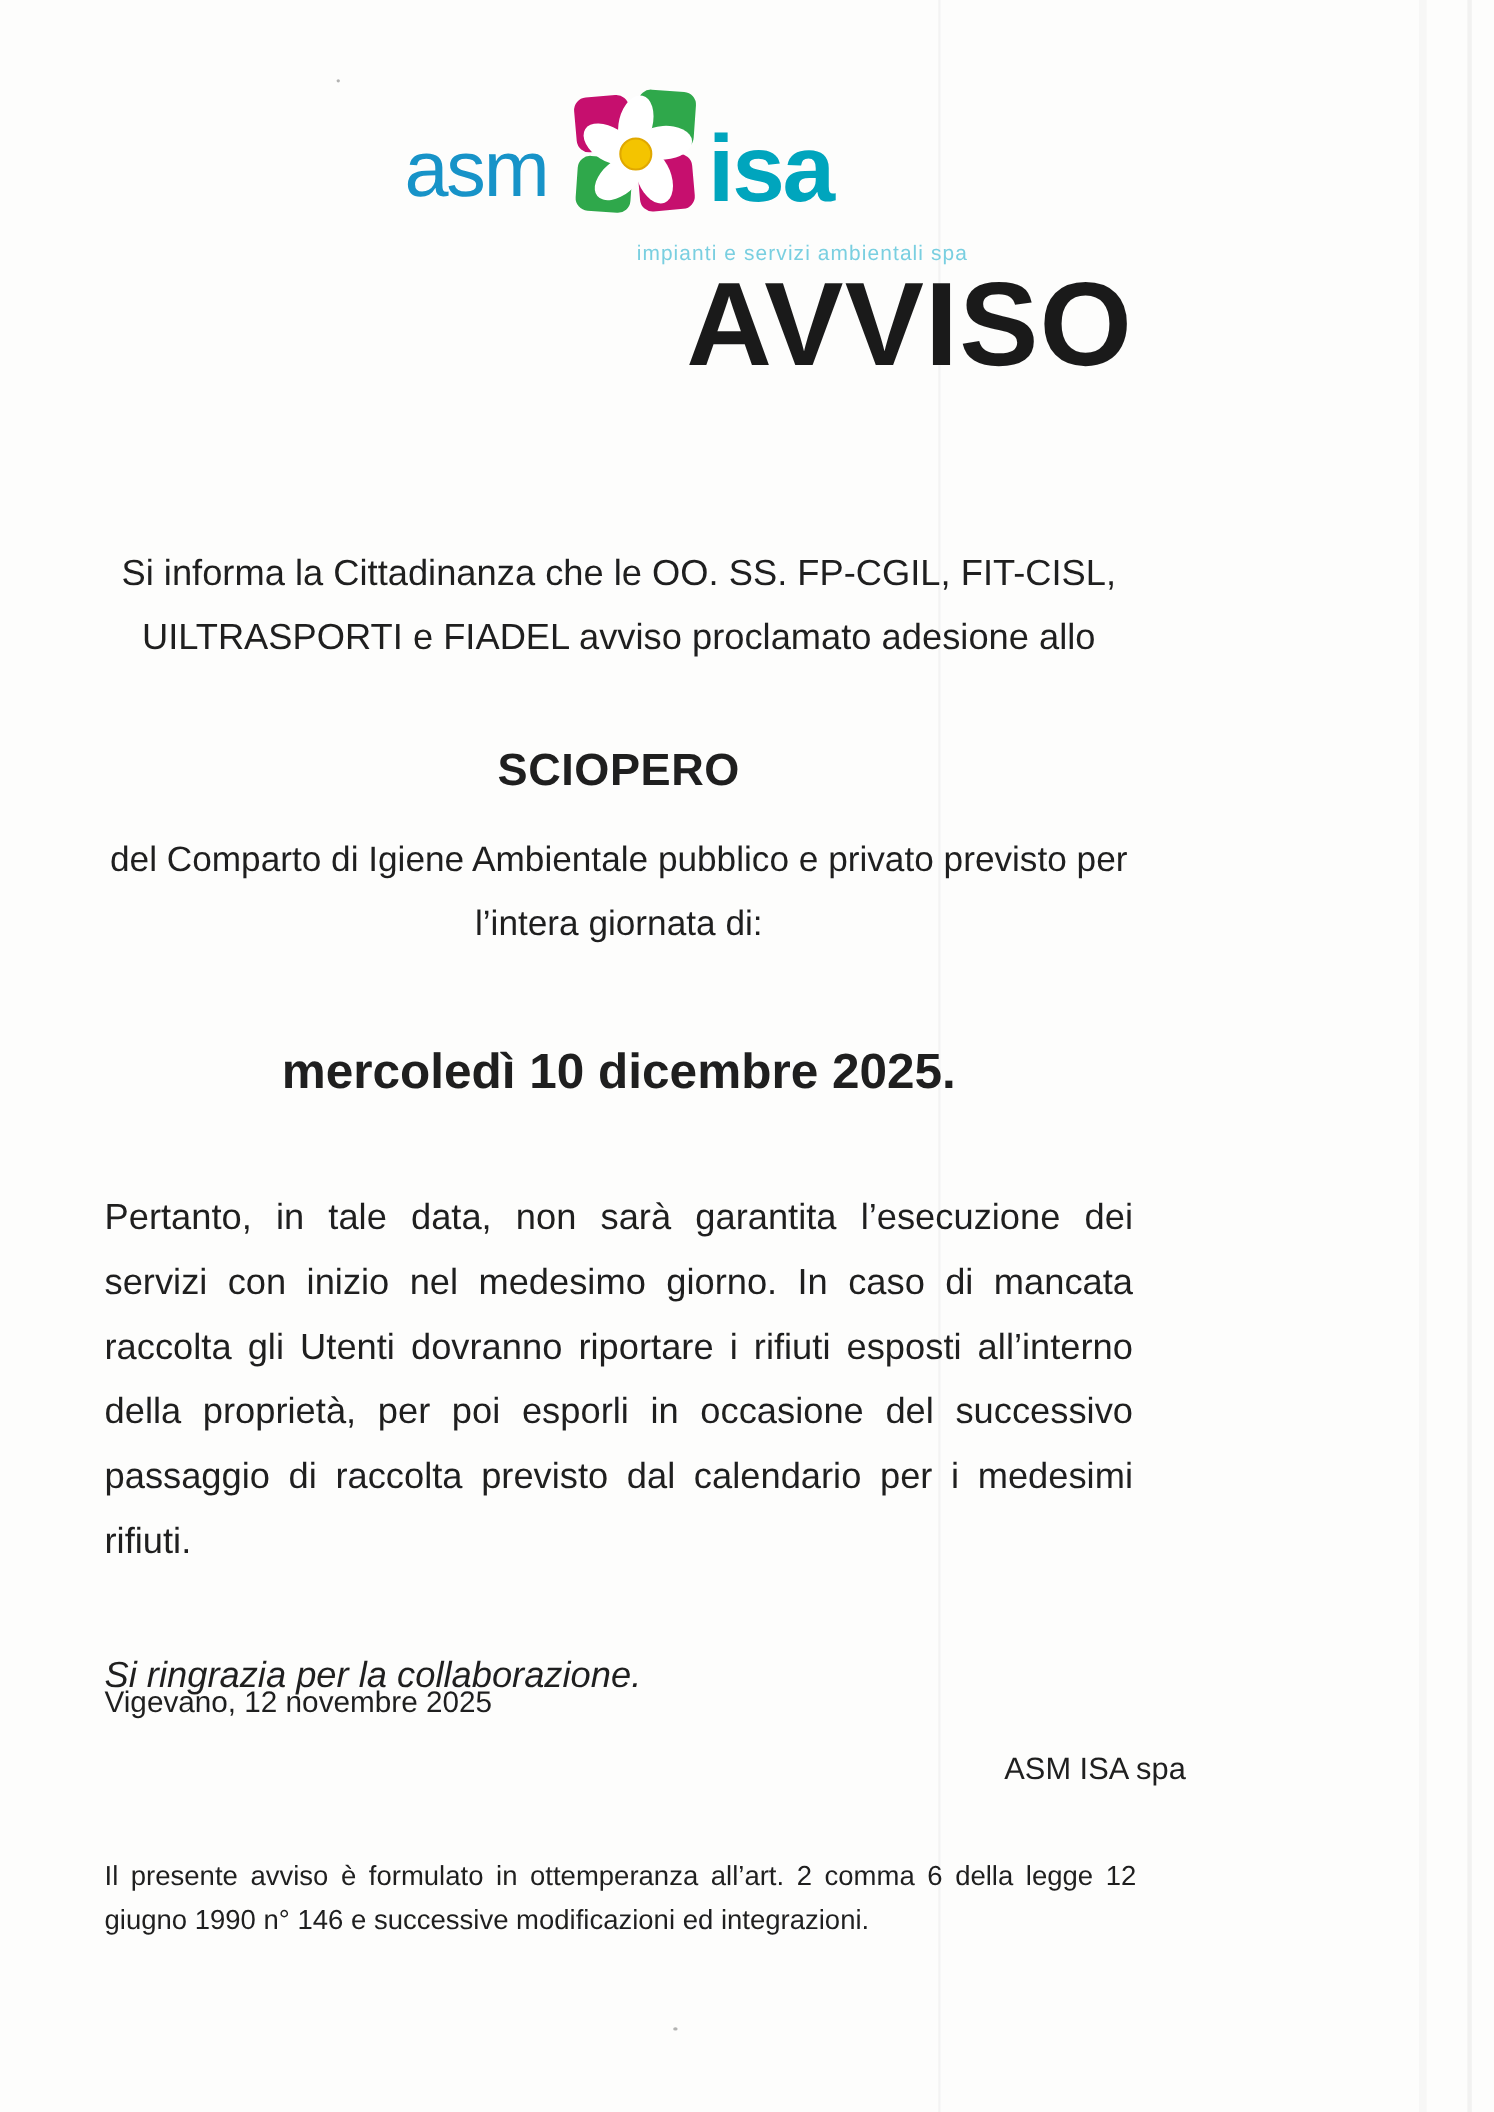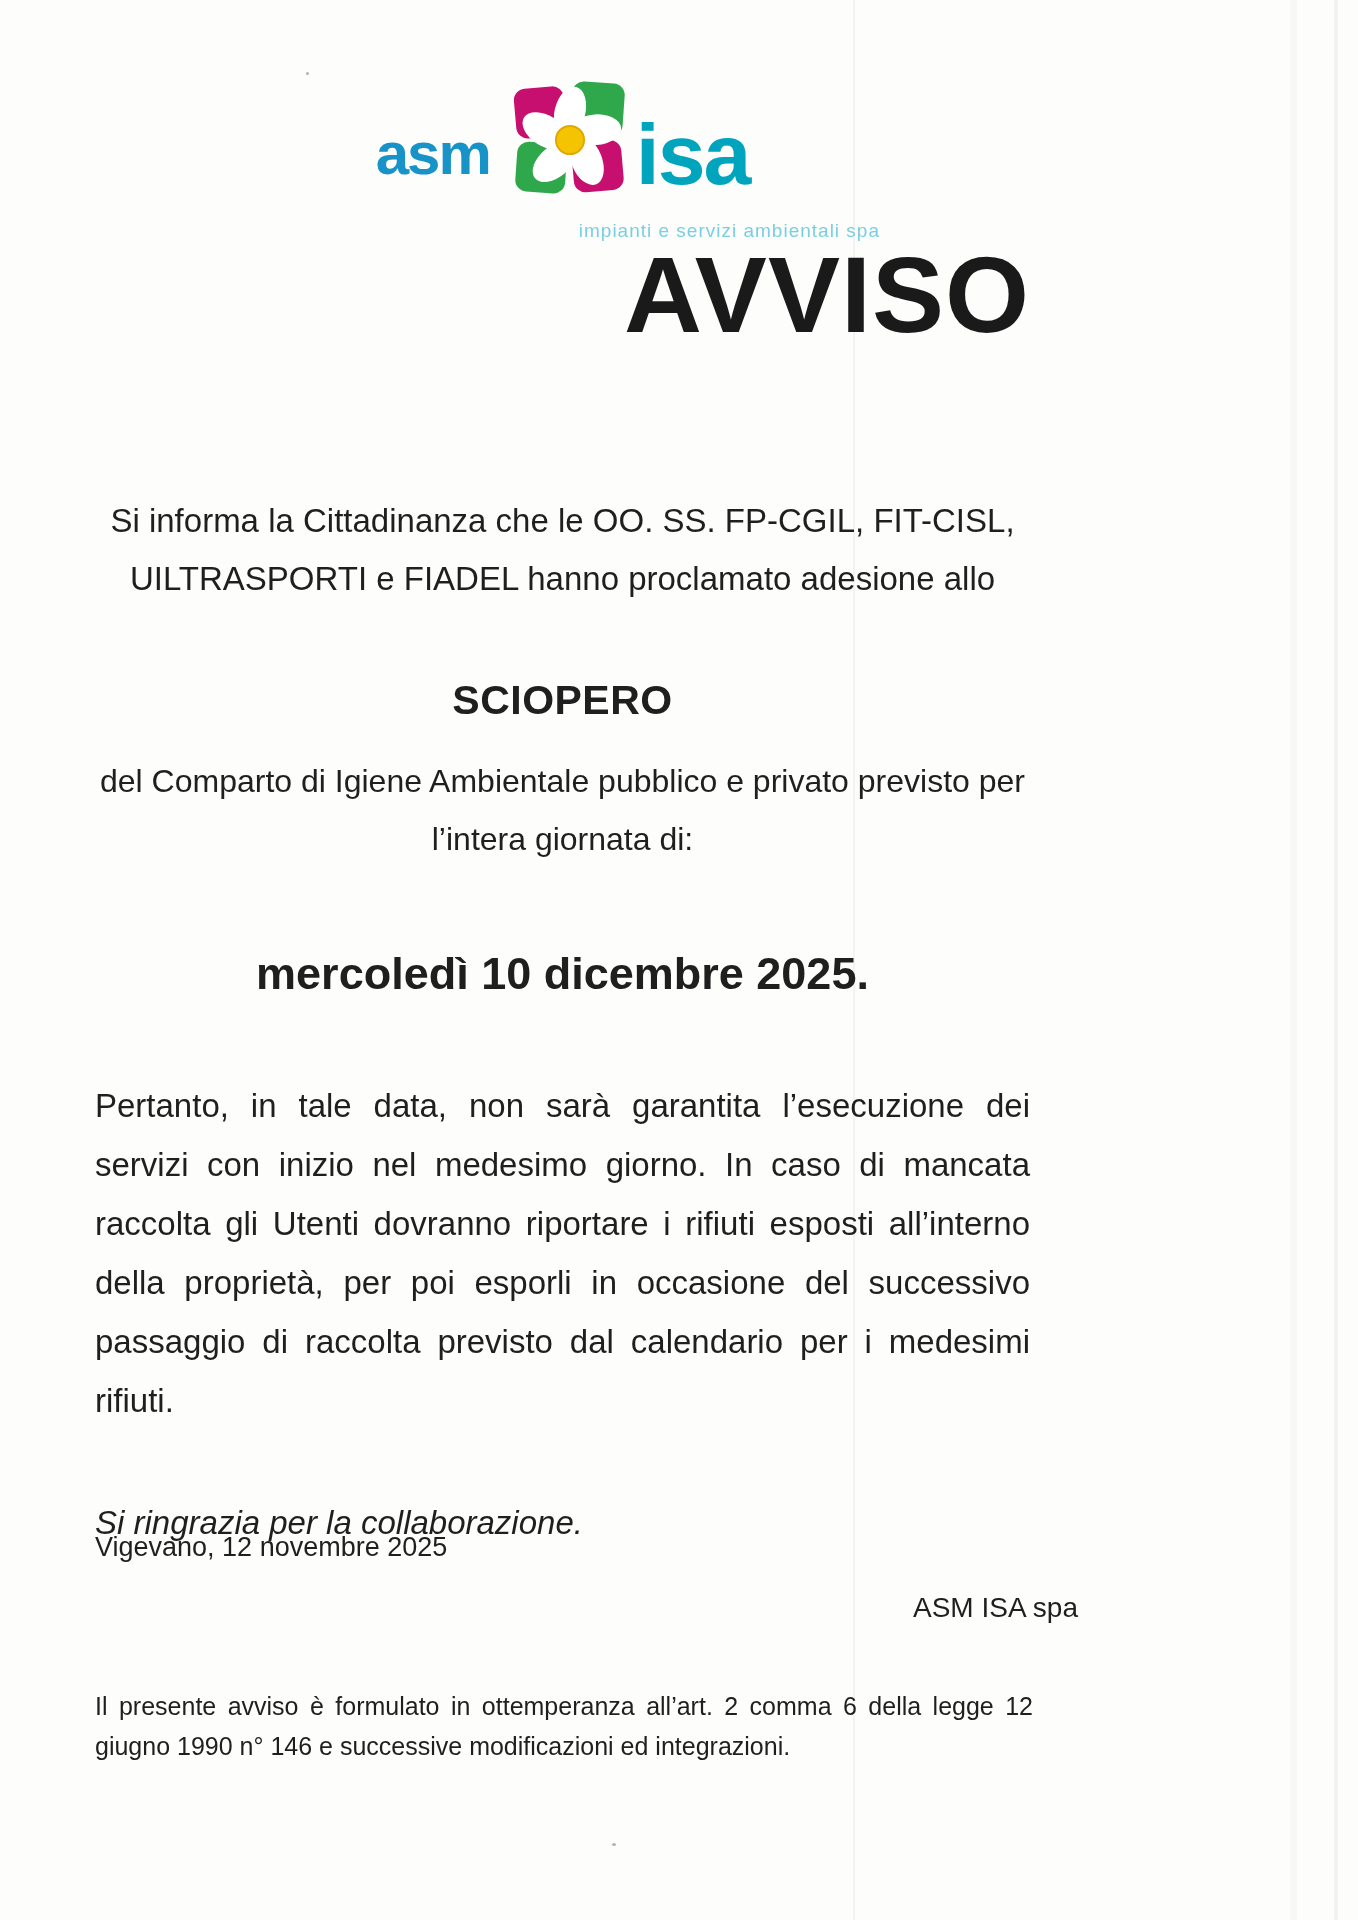--- a/index.html
+++ b/index.html
@@ -25,21 +25,21 @@
   .speck.s2{left:612px;top:1843px;width:4px;height:3px;}
 
   .content{position:absolute;left:95px;width:935px;}
 
   
   .logo-wrap{
     position:absolute;left:0;top:76px;width:935px;
     display:flex;flex-direction:column;align-items:center;
   }
   .logo-row{display:flex;align-items:center;line-height:1;}
-  .logo-asm{font-size:60px;font-weight:bold;letter-spacing:-2px;margin-right:16px;margin-top:28px;}
+  .logo-asm{font-size:72px;font-weight:normal;letter-spacing:-2px;margin-right:16px;margin-top:28px;}
   .logo-isa{font-size:86px;font-weight:bold;letter-spacing:-2px;margin-left:2px;margin-top:28px;}
   .logo-flower{width:128px;height:128px;display:block;}
   .logo-tagline{
     width:100%;text-align:right;
     font-size:19px;letter-spacing:1px;
     margin-top:16px;padding-right:150px;box-sizing:border-box;
   }
 
   
   .title{
@@ -119,21 +119,21 @@
             <circle cx="50" cy="50" r="11" fill="#f4c400" stroke="#e0a800" stroke-width="1.5"></circle>
           </g>
         </svg>
         <span class="logo-isa" style="color:#00a5bd">isa</span>
       </div>
       <div class="logo-tagline" style="color:#79cfe0">impianti e servizi ambientali spa</div>
     </div>
 
     <div class="title">AVVISO</div>
 
-    <div class="intro">Si informa la Cittadinanza che le OO. SS. FP-CGIL, FIT-CISL, UILTRASPORTI e FIADEL hanno proclamato adesione allo</div>
+    <div class="intro">Si informa la Cittadinanza che le OO. SS. FP-CGIL, FIT-CISL, UILTRASPORTI e FIADEL avviso proclamato adesione allo</div>
 
     <div class="strike-word">SCIOPERO</div>
 
     <div class="scope">del Comparto di Igiene Ambientale pubblico e privato previsto per l’intera giornata di:</div>
 
     <div class="date-line">mercoledì 10 dicembre 2025.</div>
 
     <div class="body-par">Pertanto, in tale data, non sarà garantita l’esecuzione dei servizi con inizio nel medesimo giorno. In caso di mancata raccolta gli Utenti dovranno riportare i rifiuti esposti all’interno della proprietà, per poi esporli in occasione del successivo passaggio di raccolta previsto dal calendario per i medesimi rifiuti.</div>
 
     <div class="thanks">Si ringrazia per la collaborazione.</div>

